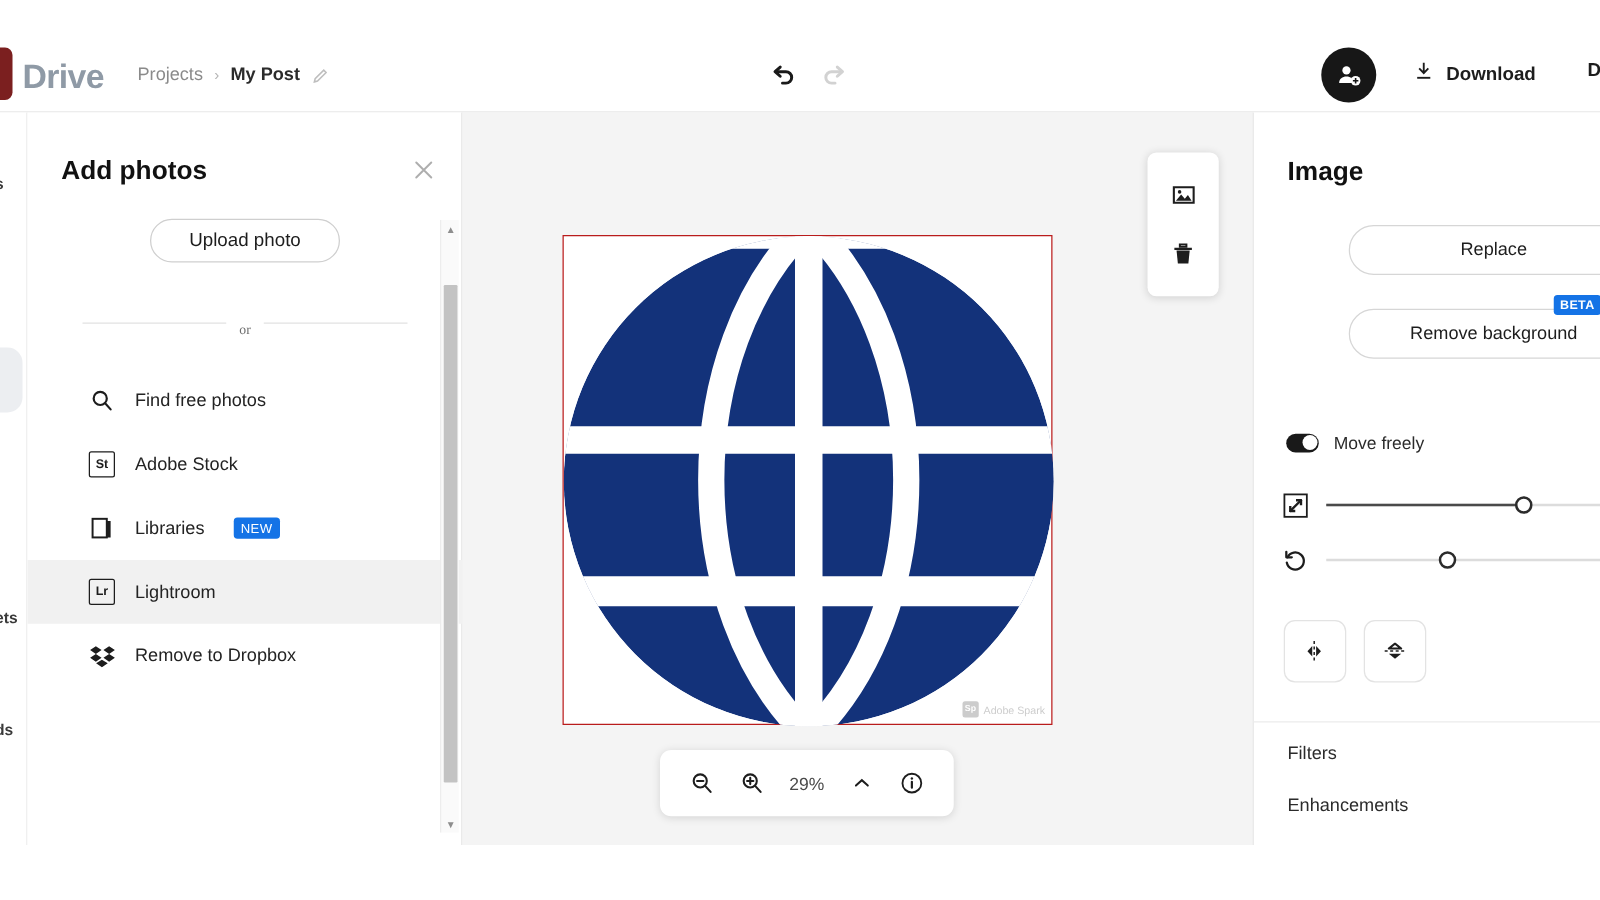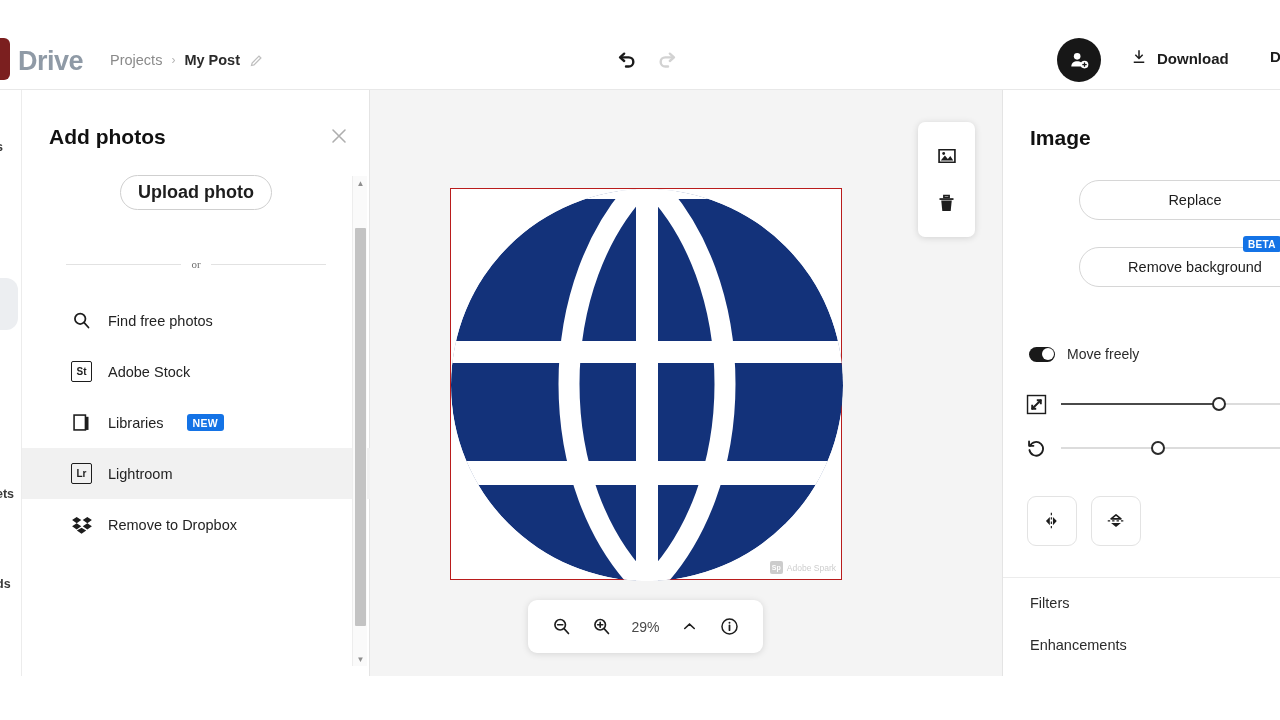--- a/index.html
+++ b/index.html
@@ -67,37 +67,37 @@
   .panel {
     position:absolute; left:22px; top:90px; width:348px; height:586px;
     background:#ffffff; border-right:1px solid #e4e4e4;
   }
   .panel-title { position:absolute; left:27px; top:35px; font-size:21px; font-weight:bold; color:#111; }
   .panel-close { position:absolute; right:20px; top:36px; width:20px; height:20px; opacity:.55; cursor:pointer; }
 
   .upload-wrap { position:absolute; left:0; top:85px; width:348px; display:flex; justify-content:center; }
   .upload-btn {
     width:152px; height:35px; border:1.6px solid #cfcfcf; border-radius:18px;
-    background:#fff; font-size:18px; font-weight:bold; color:#1d1d1d;
+    background:#fff; font-size:15px; font-weight:normal; color:#1d1d1d;
     display:flex; align-items:center; justify-content:center; cursor:pointer;
   }
 
-  .or-row { position:absolute; left:44px; top:168px; width:260px; display:flex; align-items:center; gap:10px;font-family:Liberation Serif, serif; }
+  .or-row { position:absolute; left:44px; top:168px; width:260px; display:flex; align-items:flex-start; gap:10px;font-family:Liberation Serif, serif; }
   .or-line { flex:1; height:1px; background:#e2e2e2; }
   .or-txt { font-size:11px; color:#6d6d6d; }
 
   .src-list { position:absolute; left:0; top:205px; width:348px; }
   .src-item {
     height:51px; display:flex; align-items:center; padding-left:48px; gap:15px; cursor:pointer;
   }
   .src-item.active { background:#f1f1f1; }
   .src-ico { width:23px; height:23px; display:flex; align-items:center; justify-content:center; flex:0 0 23px; }
   .src-lbl { font-size:14.5px; color:#232323; }
   .badge-new {
-    background:#1473e6; color:#fff; font-size:10.5px; font-weight:bold;
+    background:#1473e6; color:#fff; font-size:10.5px; font-weight:normal;
     padding:2.5px 6px; border-radius:3px; letter-spacing:.3px; margin-left:8px;
   }
   .box-ico { width:21px; height:21px; border:1.4px solid #1d1d1d; border-radius:2px;
     display:flex; align-items:center; justify-content:center; font-size:10px; font-weight:bold; color:#1d1d1d; }
 
   
   .sb { position:absolute; left:352px; top:176px; width:15px; height:490px; background:#fafafa; border-left:1px solid #ededed; }
   .sb-arrow { position:absolute; left:0; width:15px; height:14px; display:flex; align-items:center; justify-content:center; color:#8e8e8e; font-size:8px; }
   .sb-up { top:0; } .sb-down { bottom:0; }
   .sb-thumb { position:absolute; left:2px; top:52px; width:11px; height:398px; background:#c3c3c3; border-radius:1px; }

